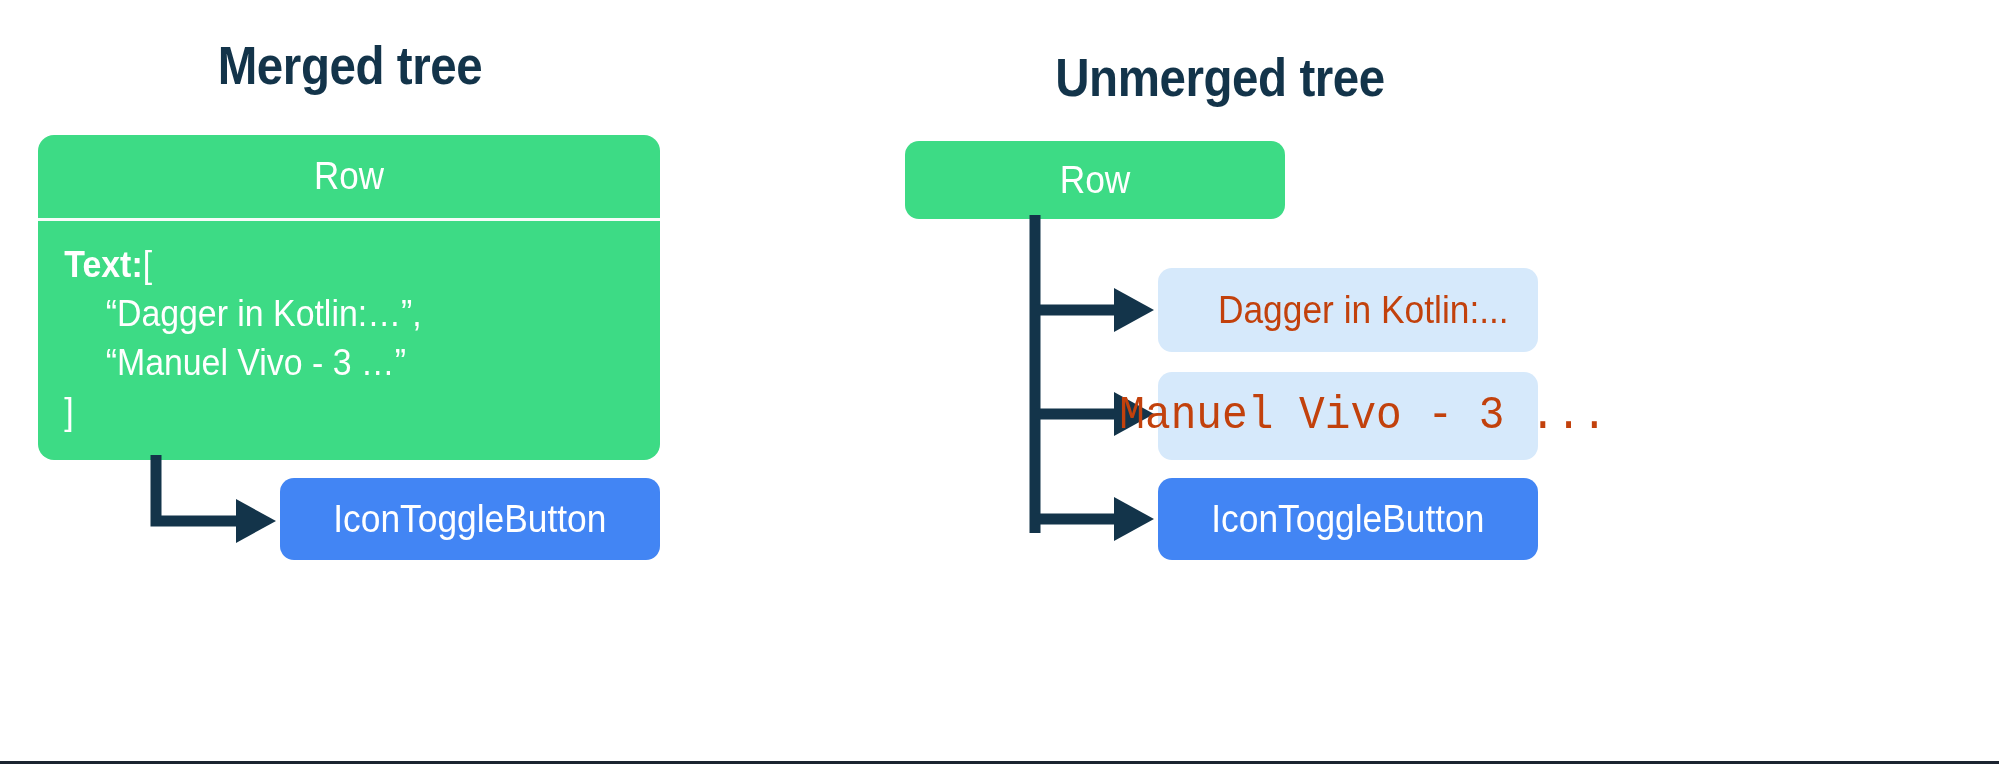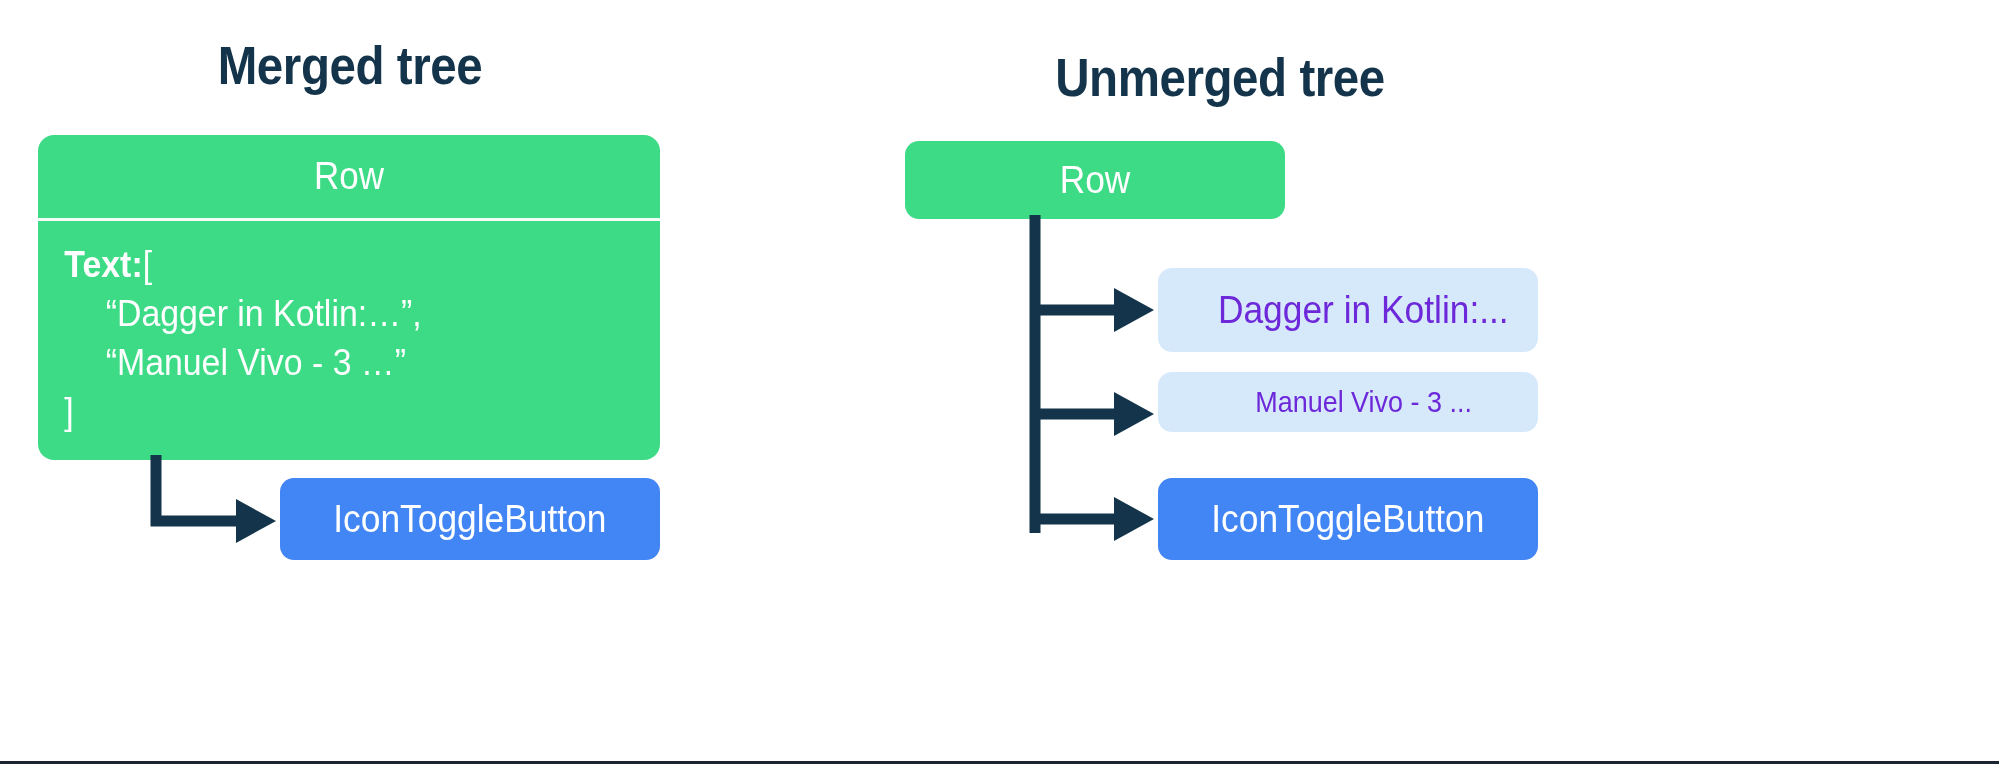--- a/index.html
+++ b/index.html
@@ -43,21 +43,21 @@
     border-radius: 14px;
     display: flex;
     align-items: center;
     justify-content: center;
     font-family: "Liberation Sans", sans-serif;
     font-weight: normal;
     white-space: nowrap;
   }
   .node-green { background: #3ddb85; color: #ffffff; }
   .node-blue  { background: #4285f4; color: #ffffff; text-align: right; }
-  .node-light { background: #d6e9fb; color: #6d28d9; padding-left: 31px; }
+  .node-light { background: #d6e9fb; color: #c2410c; padding-left: 31px; }
 
   
   #merged-row-card {
     position: absolute;
     left: 38px;
     top: 135px;
     width: 622px;
     height: 325px;
     background: #3ddb85;
     border-radius: 16px;
@@ -122,21 +122,21 @@
 
   #unmerged-connectors {
     position: absolute;
     left: 1028px;
     top: 215px;
     width: 160px;
     height: 330px;
   }
 
   #unmerged-child-0 { left: 1158px; top: 268px; width: 380px; height: 84px; font-size: 38px; }
-  #unmerged-child-1 { left: 1158px; top: 372px; width: 380px; height: 60px; font-size: 29px; }
+  #unmerged-child-1 { left: 1158px; top: 372px; width: 380px; height: 88px; font-size: 46px; font-family: Liberation Mono, monospace; }
   #unmerged-child-2 { left: 1158px; top: 478px; width: 380px; height: 82px; font-size: 38px; }
   .node-light span, #unmerged-child-2 span { transform: scaleX(0.93); display:inline-block; }
 
   
   #bottom-rule {
     position: absolute;
     left: 0;
     top: 761px;
     width: 1999px;
     height: 3px;

